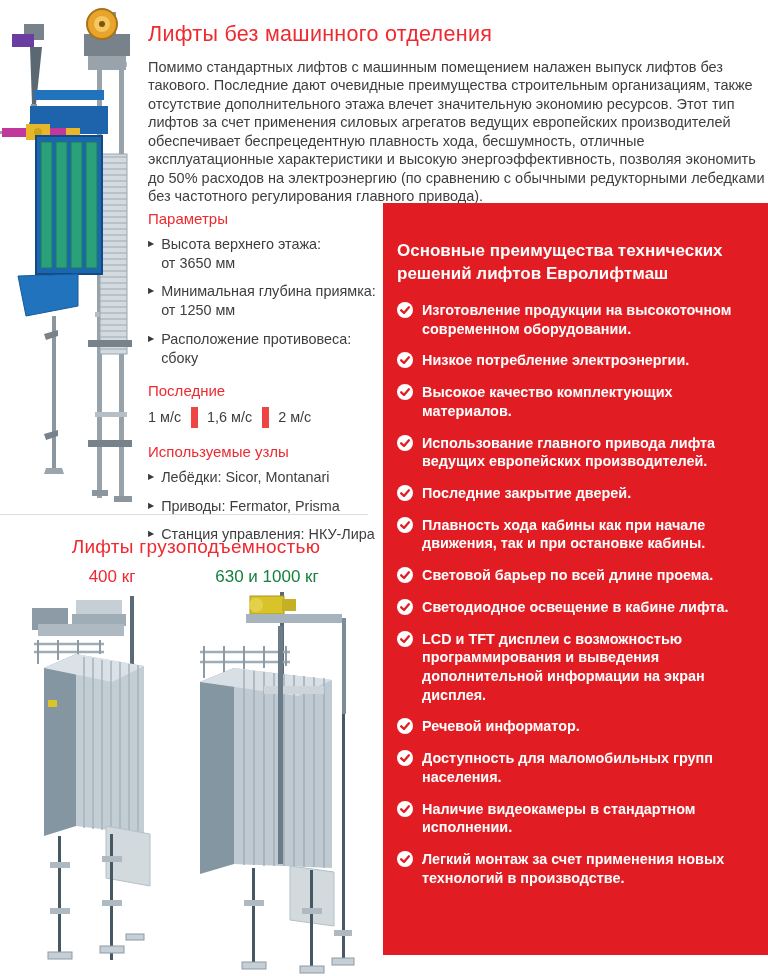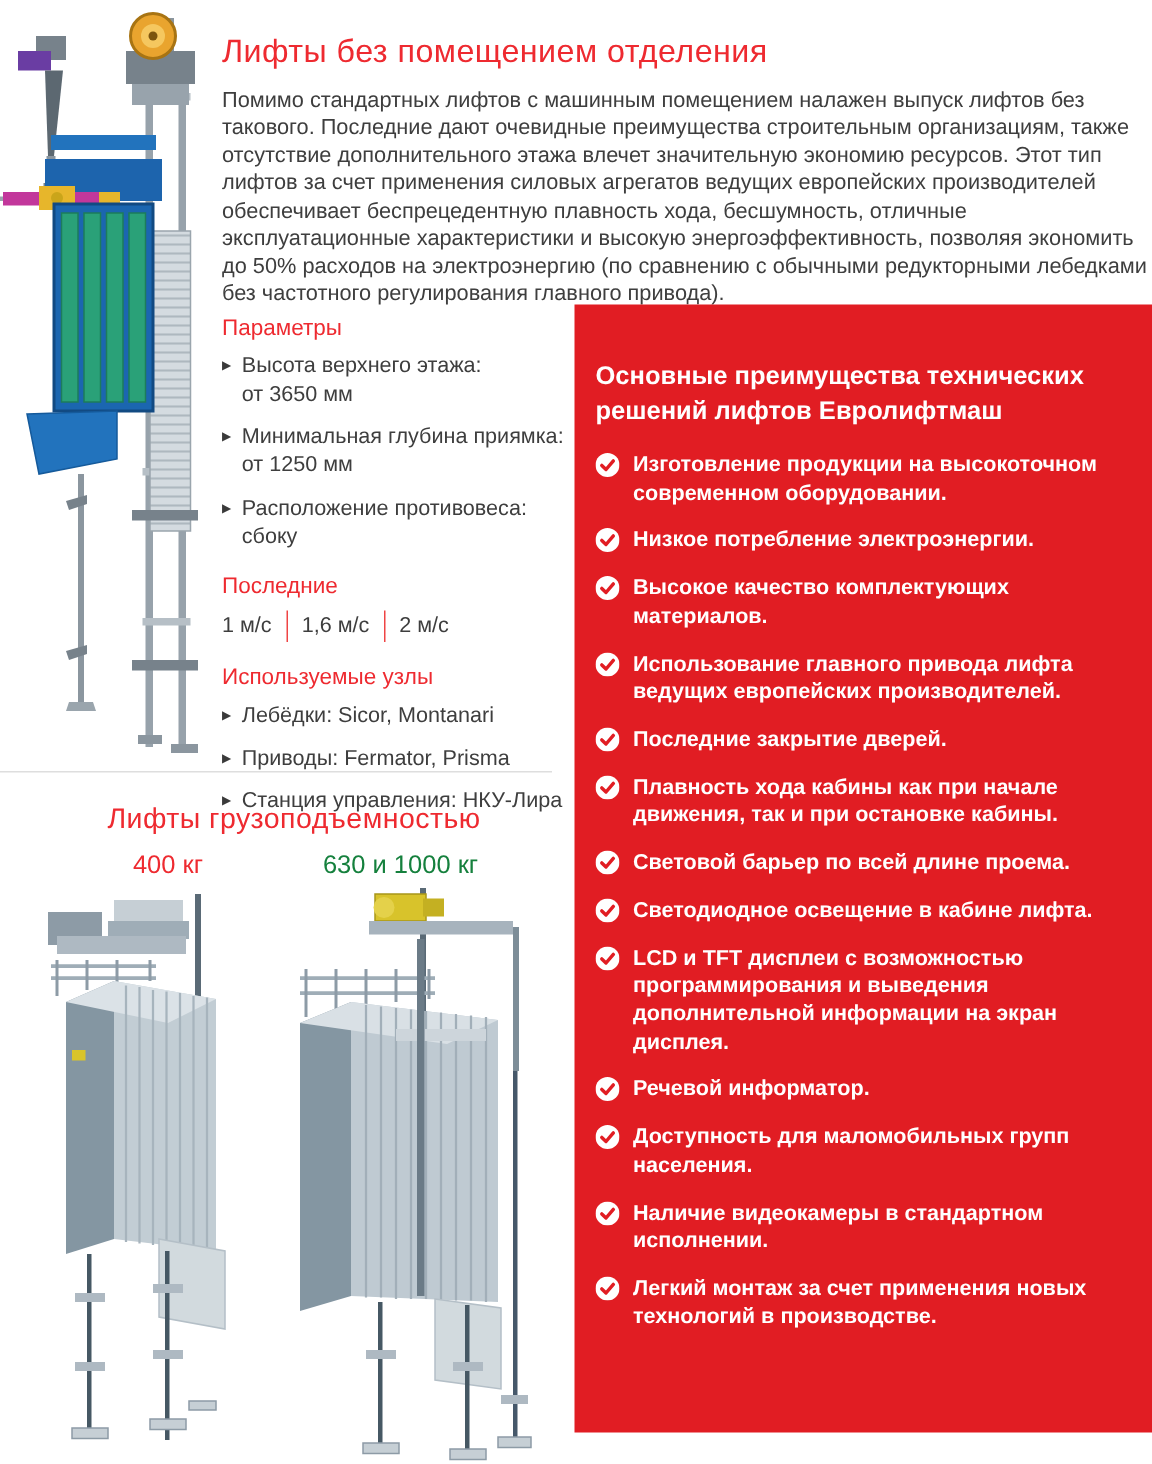--- a/index.html
+++ b/index.html
@@ -18,21 +18,21 @@
     font-size:14.5px;line-height:1.28;color:#3e3e3e;
   }
   
   .specs{left:148px;top:210px;width:240px;}
   .spec-heading{color:#ee2a30;font-size:15px;margin:0 0 8px 0;font-weight:400;}
   .spec-heading.mt{margin-top:15px;}
   .bullet-item{display:flex;gap:7px;margin-bottom:10px;font-size:14.4px;line-height:1.3;}
   .bullet-item .tri{flex:none;font-size:8px;line-height:1;padding-top:5px;color:#3a3a3a;}
   .bullet-item .txt{white-space:pre-line;}
   .speed-row{font-size:14.4px;line-height:1.3;margin-bottom:4px;}
-  .speed-val{display:inline-block;padding:1px 10px 1px 0;margin-right:9px;border-right:1px solid #ef4444;}
+  .speed-val{display:inline-block;padding:1px 10px 1px 0;margin-right:9px;border-right:7px solid #ef4444;}
   .speed-val:last-child{border-right:none;}
   .speed-val:first-child{padding-left:0;}
   
   .divider{left:0;top:514px;width:368px;height:1px;background:#dedede;}
   
   .capacity-heading{left:28px;top:536px;width:336px;text-align:center;
     color:#ee2a30;font-size:19px;letter-spacing:.3px;}
   .capacity-label-1{left:52px;top:567px;width:120px;text-align:center;color:#ee2a30;font-size:17px;}
   .capacity-label-2{left:182px;top:567px;width:170px;text-align:center;color:#15803d;font-size:17px;}
   
@@ -45,21 +45,21 @@
   .adv-item .chk{flex:none;width:16px;height:16px;margin-top:1px;}
   .adv-item .atxt{font-size:14.4px;font-weight:bold;line-height:1.3;}
   
   .illus-a{left:0;top:4px;}
   .illus-b{left:14px;top:594px;}
   .illus-c{left:194px;top:590px;}
 </style>
 </head>
 <body>
 
-<h1 class="abs page-title">Лифты без помещением отделения</h1>
+<h1 class="abs page-title">Лифты без машинного отделения</h1>
 
 <p class="abs intro">Помимо стандартных лифтов с машинным помещением налажен выпуск лифтов без такового. Последние дают очевидные преимущества строительным организациям, также отсутствие дополнительного этажа влечет значительную экономию ресурсов. Этот тип лифтов за счет применения силовых агрегатов ведущих европейских производителей обеспечивает беспрецедентную плавность хода, бесшумность, отличные эксплуатационные характеристики и высокую энергоэффективность, позволяя экономить до 50% расходов на электроэнергию (по сравнению с обычными редукторными лебедками без частотного регулирования главного привода).</p>
 
 <div class="abs specs">
   <div class="spec-heading">Параметры</div>
 
   <div class="bullet-item">
     <span class="tri">▶</span>
     <span class="txt">Высота верхнего этажа:
 от 3650 мм</span>

